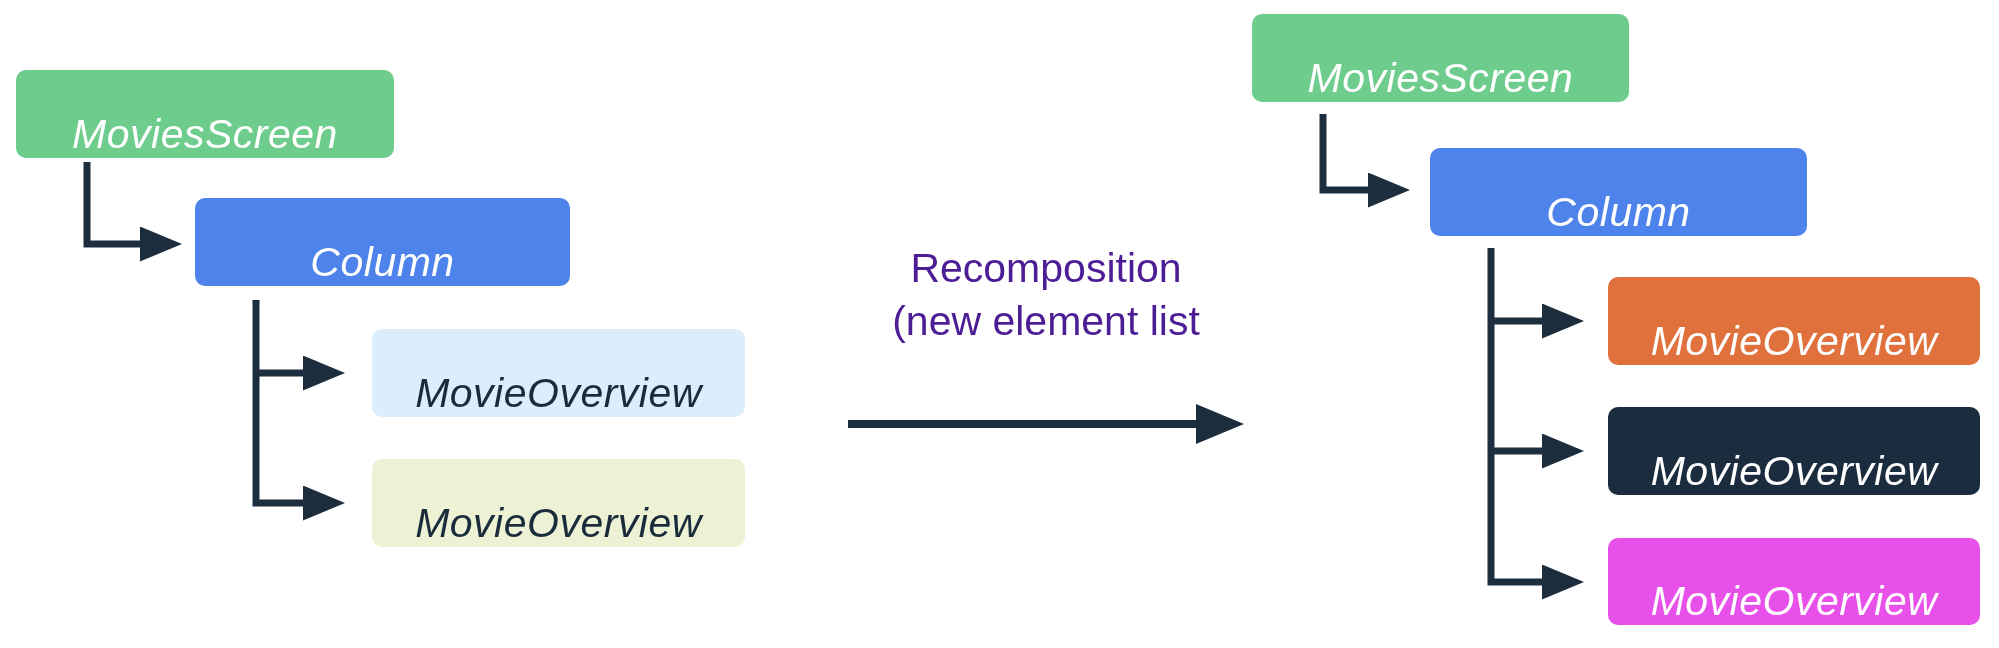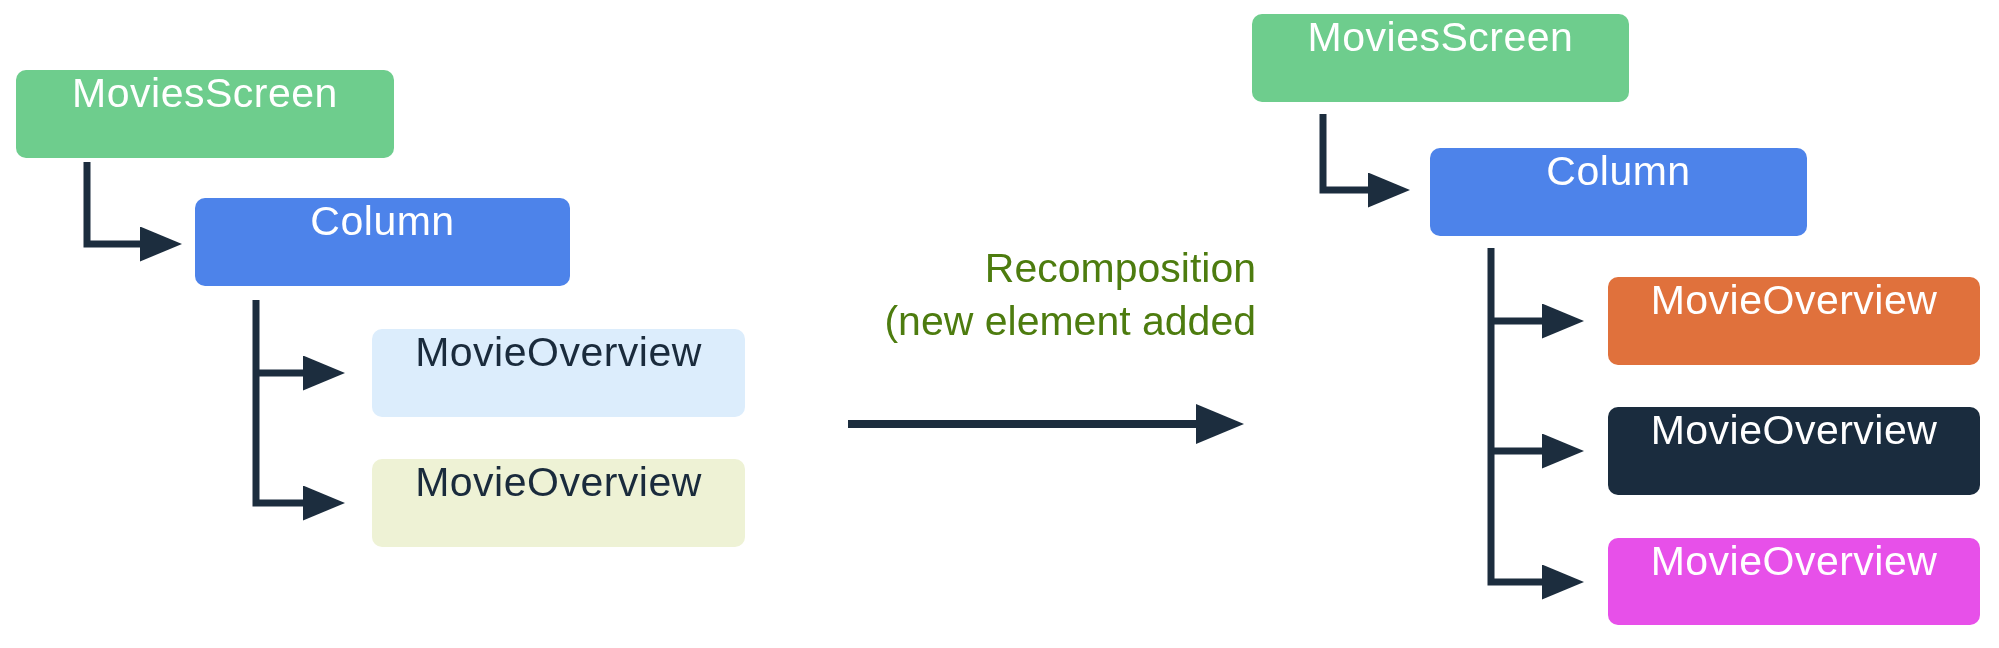--- a/index.html
+++ b/index.html
@@ -26,24 +26,25 @@
     stroke-width: 7;
     stroke-linecap: butt;
     stroke-linejoin: miter;
   }
   .connector.thick { stroke-width: 8; }
   .arrowhead-shape { fill: var(--color-connector, #1C2D3E); }
   .node {
     position: absolute;
     border-radius: 10px;
     display: flex;
-    align-items: flex-start;
+    align-items: flex-end;
     justify-content: center;
     font-size: 41px;
     letter-spacing: 0.5px;
+    font-style: italic;
   }
   
   .l-movies  { left: 16px;   top: 70px;  width: 378px; height: 88px; }
   .l-column  { left: 195px;  top: 198px; width: 375px; height: 88px; }
   .l-mo1     { left: 372px;  top: 329px; width: 373px; height: 88px; }
   .l-mo2     { left: 372px;  top: 459px; width: 373px; height: 88px; }
   
   .r-movies  { left: 1252px; top: 14px;  width: 377px; height: 88px; }
   .r-column  { left: 1430px; top: 148px; width: 377px; height: 88px; }
   .r-mo1     { left: 1608px; top: 277px; width: 372px; height: 88px; }
@@ -88,23 +89,23 @@
   <div class="node l-column" style="background-color: rgb(77, 131, 234); color: rgb(255, 255, 255);">
     <span>Column</span>
   </div>
   <div class="node l-mo1" style="background-color: rgb(220, 237, 252); color: rgb(26, 43, 60);">
     <span>MovieOverview</span>
   </div>
   <div class="node l-mo2" style="background-color: rgb(238, 242, 213); color: rgb(26, 43, 60);">
     <span>MovieOverview</span>
   </div>
 
-  <div class="caption" style="color: #4d7c0f; text-align: right;">
+  <div class="caption" style="color: #4c1d95;">
     <div>Recomposition</div>
-    <div>(new element added</div>
+    <div>(new element list</div>
   </div>
 
   <div class="node r-movies" style="background-color: rgb(110, 205, 141); color: rgb(255, 255, 255);">
     <span>MoviesScreen</span>
   </div>
   <div class="node r-column" style="background-color: rgb(77, 131, 234); color: rgb(255, 255, 255);">
     <span>Column</span>
   </div>
   <div class="node r-mo1" style="background-color: rgb(224, 113, 60); color: rgb(255, 255, 255);">
     <span>MovieOverview</span>

